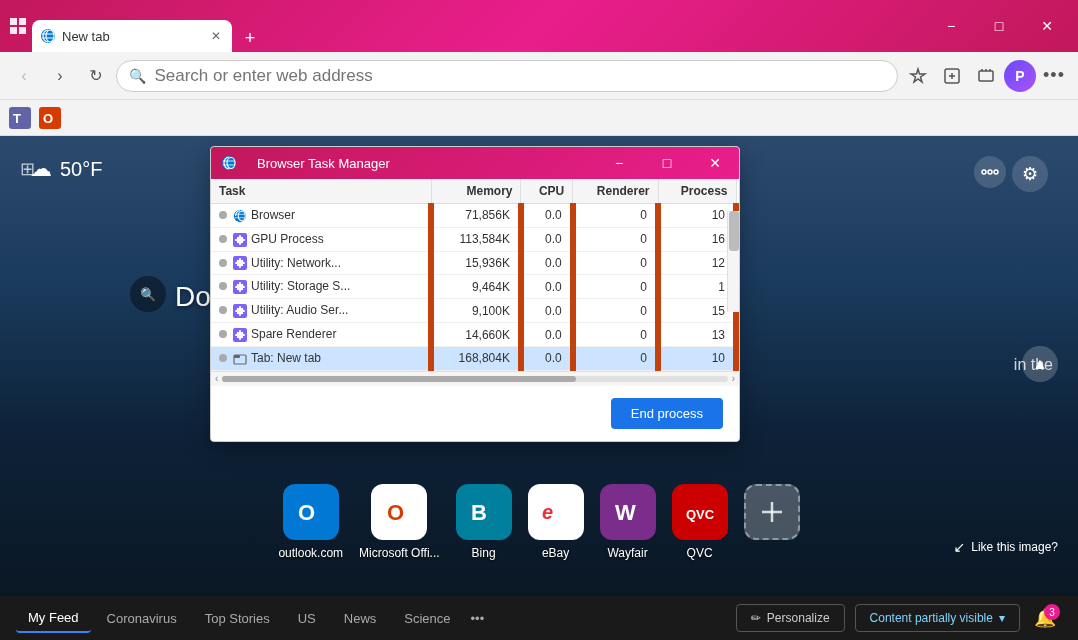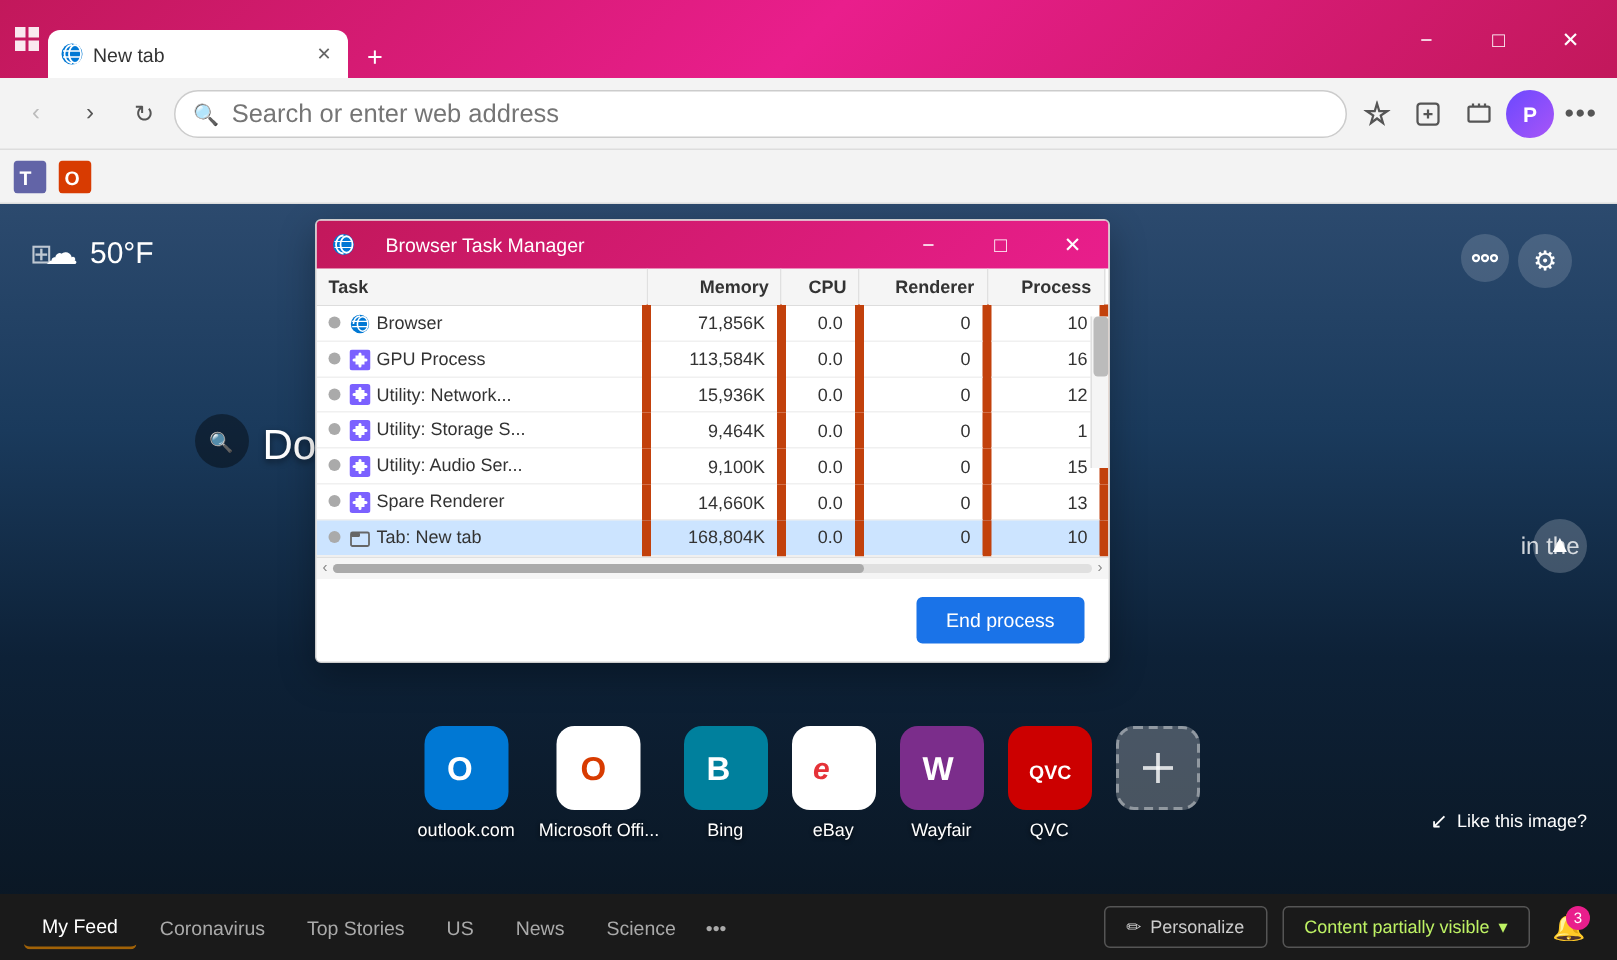--- a/index.html
+++ b/index.html
@@ -239,21 +239,21 @@
     .nav-item {
       padding: 6px 12px;
       color: #aaa;
       font-size: 13px;
       cursor: pointer;
       border-radius: 4px;
       white-space: nowrap;
     }
     .nav-item.active {
       color: white;
-      border-bottom: 2px solid #a16207;
+      border-bottom: 2px solid #3b82f6;
     }
     .nav-more { color: #aaa; padding: 6px 4px; cursor: pointer; }
     .nav-spacer { flex: 1; }
     .personalize-btn {
       display: flex;
       align-items: center;
       gap: 6px;
       padding: 6px 14px;
       border: 1px solid #555;
       border-radius: 4px;
@@ -262,21 +262,21 @@
       cursor: pointer;
       background: transparent;
     }
     .content-visible-btn {
       display: flex;
       align-items: center;
       gap: 6px;
       padding: 6px 14px;
       border: 1px solid #555;
       border-radius: 4px;
-      color: #bef264;
+      color: #7dd3fc;
       font-size: 12px;
       cursor: pointer;
       background: transparent;
       margin-left: 6px;
     }
     .notification-bell {
       position: relative;
       width: 32px;
       height: 32px;
       display: flex;

